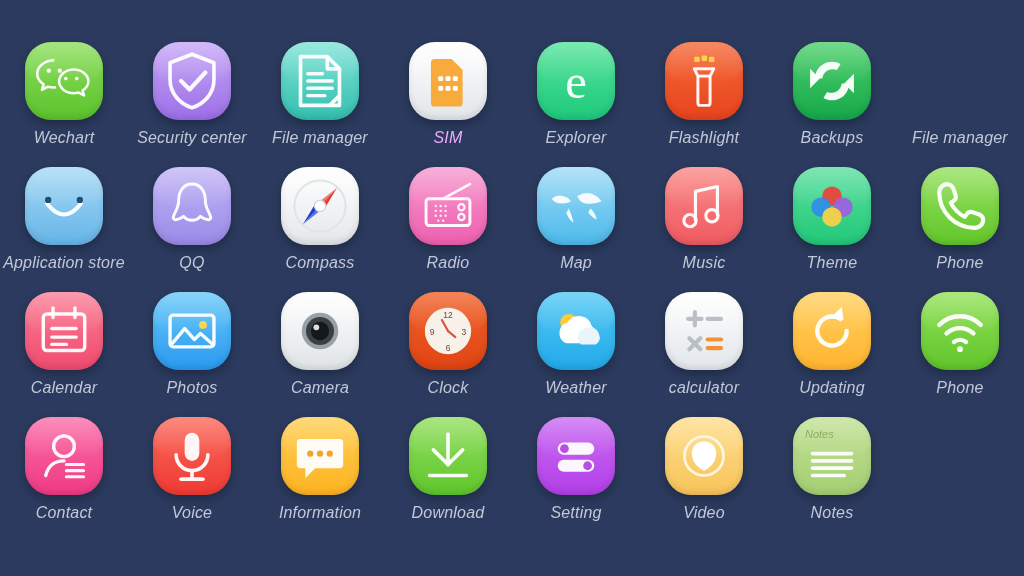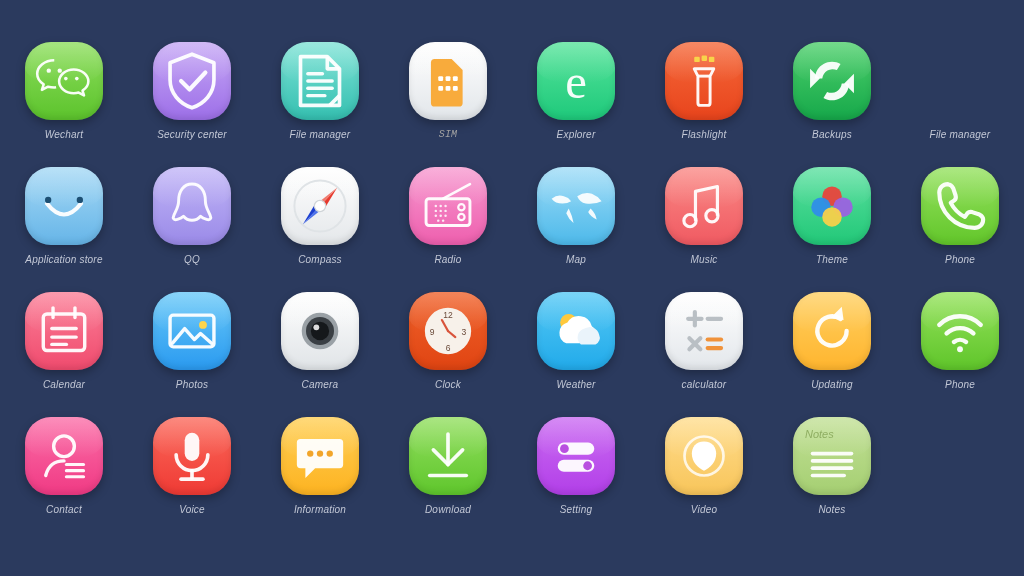--- a/index.html
+++ b/index.html
@@ -48,21 +48,21 @@
     pointer-events:none;
   }
   .glyph {
     position:absolute; inset:0;
     display:flex; align-items:center; justify-content:center;
     z-index:3;
   }
   .glyph svg { display:block; }
   .label {
     margin-top:10px;
-    font-size:10px;
+    font-size:16px;
     font-style:italic;
     color:#c3c8d6;
     letter-spacing:.2px;
     white-space:nowrap;
     text-align:center;
     line-height:1;
   }
   .empty .icon-wrap { visibility:hidden; }
 </style>
 </head>
@@ -129,21 +129,21 @@
       <rect x="24" y="28" width="4" height="4" rx="1"></rect>
       <rect x="30" y="28" width="4" height="4" rx="1"></rect>
       <rect x="36" y="28" width="4" height="4" rx="1"></rect>
       <rect x="24" y="36" width="4" height="4" rx="1"></rect>
       <rect x="30" y="36" width="4" height="4" rx="1"></rect>
       <rect x="36" y="36" width="4" height="4" rx="1"></rect>
     </g>
             </svg>
           </div>
         </div>
-        <div class="label" style="color: #a3a3a3; font-family: Liberation Mono, monospace;">SIM</div>
+        <div class="label" style="color: #f0abfc;">SIM</div>
       </div>
       <div class="cell">
         <div class="icon-wrap">
           <div class="sq" style="background: linear-gradient(rgb(87, 228, 155) 0%, rgb(30, 201, 123) 100%); box-shadow: rgba(0, 0, 0, 0.28) 0px 4px 10px, rgba(0, 0, 0, 0.1) 0px -3px 6px inset;"></div>
           <div class="glyph">
             <svg width="78" height="78" viewBox="0 0 64 64">
               <text x="32" y="46" font-family="Liberation Serif, serif" font-size="40" fill="rgba(255,255,255,.95)" text-anchor="middle">e</text>
             </svg>
           </div>
         </div>

